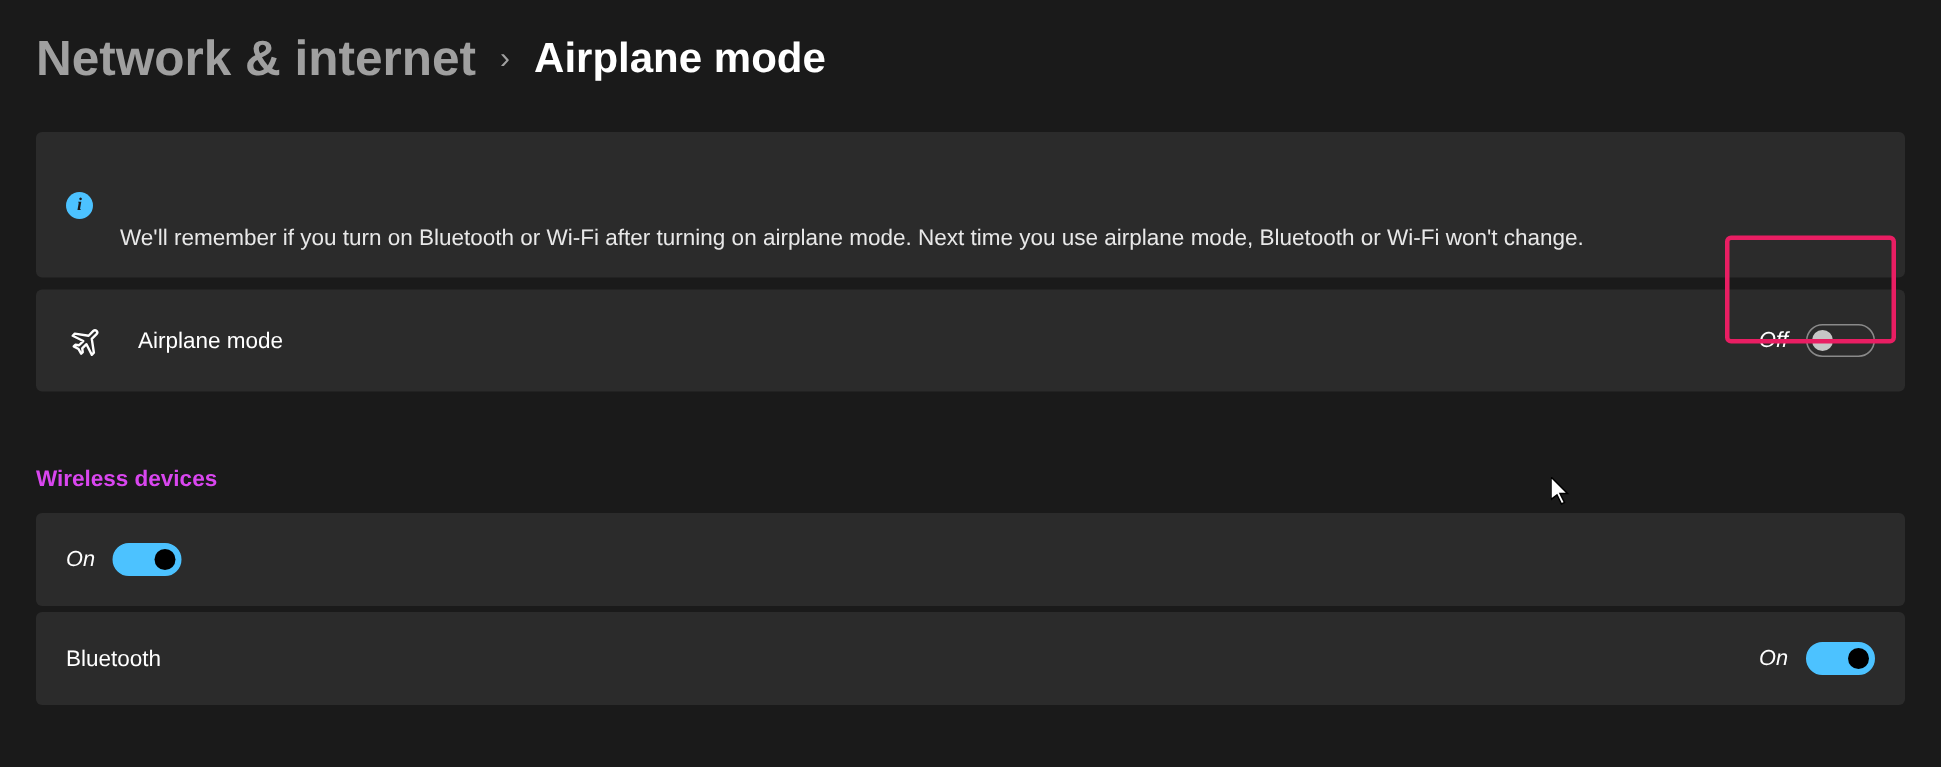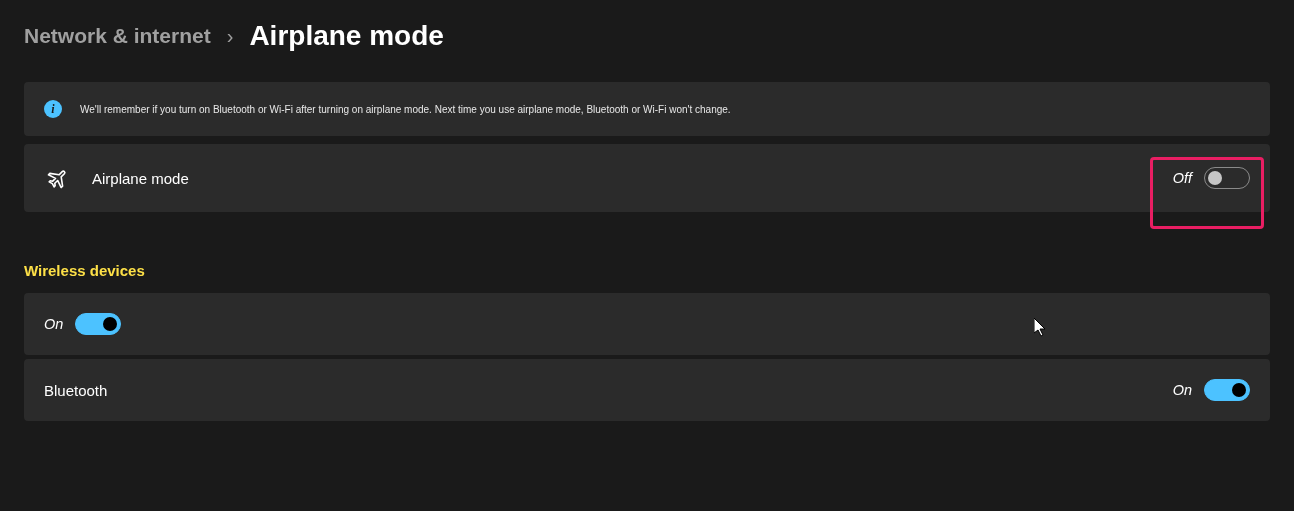--- a/index.html
+++ b/index.html
@@ -19,21 +19,21 @@
   .page {
     padding: 20px 24px;
   }
   .breadcrumb {
     display: flex;
     align-items: center;
     gap: 16px;
     margin-bottom: 30px;
   }
   .breadcrumb-parent {
-    font-size: 21px;
+    font-size: 33px;
     font-weight: 600;
     color: #a0a0a0;
     cursor: pointer;
   }
   .breadcrumb-sep {
     font-size: 20px;
     color: #a0a0a0;
   }
   .breadcrumb-current {
     font-size: 28px;
@@ -60,22 +60,23 @@
     flex-shrink: 0;
   }
   .info-icon-inner {
     color: #1a1a1a;
     font-size: 12px;
     font-weight: bold;
     font-style: italic;
     font-family: Georgia, serif;
   }
   .info-text {
-    font-size: 10px;
+    font-size: 15px;
     color: #e8e8e8;
+    margin-top: 44px;
   }
   .row {
     background: #2b2b2b;
     border-radius: 4px;
     padding: 20px 20px;
     display: flex;
     align-items: center;
     margin-bottom: 4px;
   }
   .row-icon {
@@ -137,21 +138,21 @@
   }
   .highlight {
     position: absolute;
     border: 3px solid #e91e63;
     border-radius: 4px;
     pointer-events: none;
   }
   .section-header {
     font-size: 15px;
     font-weight: 600;
-    color: #fde047;
+    color: #d946ef;
     margin-top: 50px;
     margin-bottom: 14px;
   }
   .cursor {
     position: absolute;
     top: 318px;
     left: 1034px;
     pointer-events: none;
   }
 </style>

